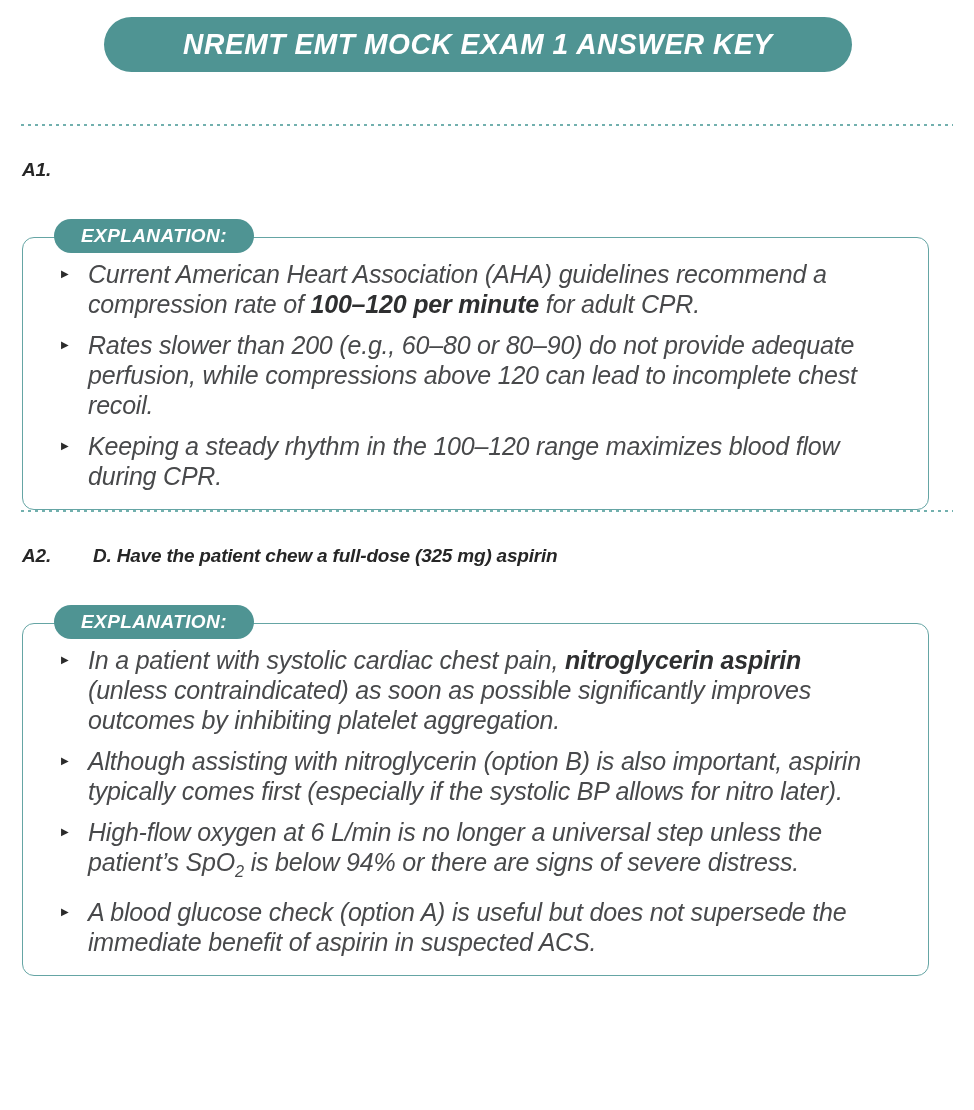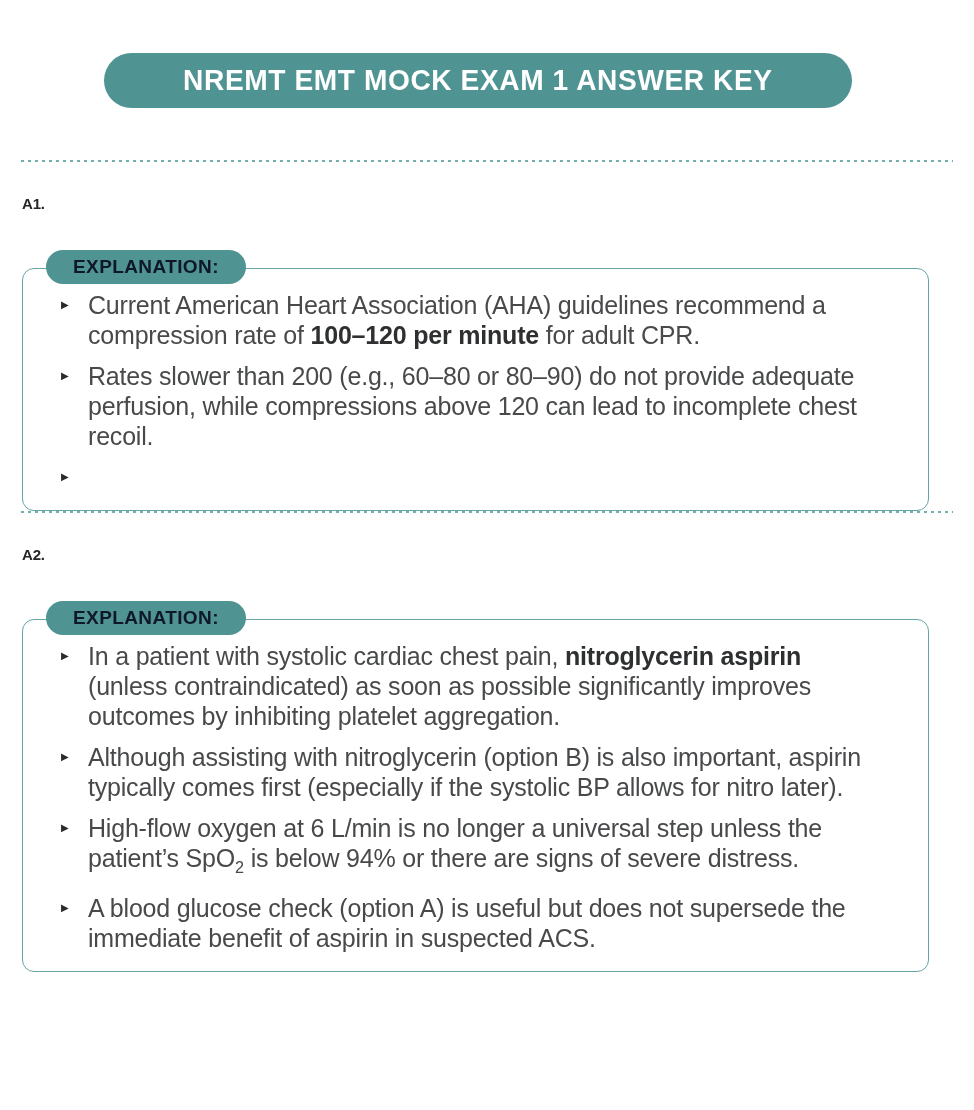--- a/index.html
+++ b/index.html
@@ -16,21 +16,22 @@
     width:974px;
     min-height:1110px;
     font-family:"Liberation Sans","DejaVu Sans",sans-serif;
     color:var(--body);
     overflow-x:hidden;
   }
   .page{
     width:974px;
     min-height:1110px;
     background:#ffffff;
-    padding-top:53px;
+    padding-top:17px;
+    font-style:italic;
   }
   
   .banner{
     width:748px;
     height:55px;
     margin:0 auto 0 104px;
     background:var(--teal);
     border-radius:28px;
     display:flex;
     align-items:center;
@@ -51,42 +52,42 @@
     background:repeating-linear-gradient(90deg,var(--divider) 0 3px,transparent 3px 7px);
   }
   .divider.first{margin-top:52px;}
   .section .divider{margin-bottom:33px;}
   .section:first-of-type .divider{display:none;}
   
   .qa-heading{
     display:flex;
     margin:33px 21px 0 22px;
     font-weight:bold;
-    font-size:15px;
+    font-size:19px;
     color:var(--heading);
     letter-spacing:-0.2px;
   }
   .q-num{width:71px;flex:0 0 71px;}
   
   .exp-wrap{
     position:relative;
     margin:56px 45px 0 22px;
   }
   .exp-box{
     border:1.5px solid var(--box-border);
     border-radius:12px;
     padding:21px 44px 18px 38px;
     background:#ffffff;
   }
   .exp-pill{
     position:absolute;
     top:-18px;
-    left:24px;
+    left:32px;
     background:var(--teal);
-    color:#0f172a;
+    color:#ffffff;
     font-weight:bold;
     font-size:19px;
     letter-spacing:0.4px;
     padding:7px 27px 8px 27px;
     border-radius:18px;
     line-height:1;
   }
   .bullet-list{list-style:none;}
   .bullet{
     display:flex;
@@ -137,30 +138,32 @@
               <li class="bullet">
                 <span class="bullet-marker">▶</span>
                 <span class="bullet-text"><span>Current American Heart Association (AHA) guidelines recommend a compression rate of </span><b>100–120 per minute</b><span> for adult CPR.</span></span>
               </li>
               <li class="bullet">
                 <span class="bullet-marker">▶</span>
                 <span class="bullet-text"><span>Rates slower than 200 (e.g., 60–80 or 80–90) do not provide adequate perfusion, while compressions above 120 can lead to incomplete chest recoil.</span></span>
               </li>
               <li class="bullet">
                 <span class="bullet-marker">▶</span>
+                <span class="bullet-text"><span>Keeping a steady rhythm in the 100–120 range maximizes blood flow during CPR.</span></span>
               </li>
             </ul>
       </div>
     </div>
   </div>
 
   <div class="section">
     <div class="divider"></div>
     <div class="qa-heading">
       <span class="q-num">A2.</span>
+      <span class="q-answer">D. Have the patient chew a full-dose (325 mg) aspirin</span>
     </div>
     <div class="exp-wrap">
       <span class="exp-pill">EXPLANATION:</span>
       <div class="exp-box">
         <ul class="bullet-list">
               <li class="bullet">
                 <span class="bullet-marker">▶</span>
                 <span class="bullet-text"><span>In a patient with systolic cardiac chest pain, </span><b>nitroglycerin aspirin</b><span> (unless contra­indicated) as soon as possible significantly improves outcomes by inhibiting platelet aggregation.</span></span>
               </li>
               <li class="bullet">

